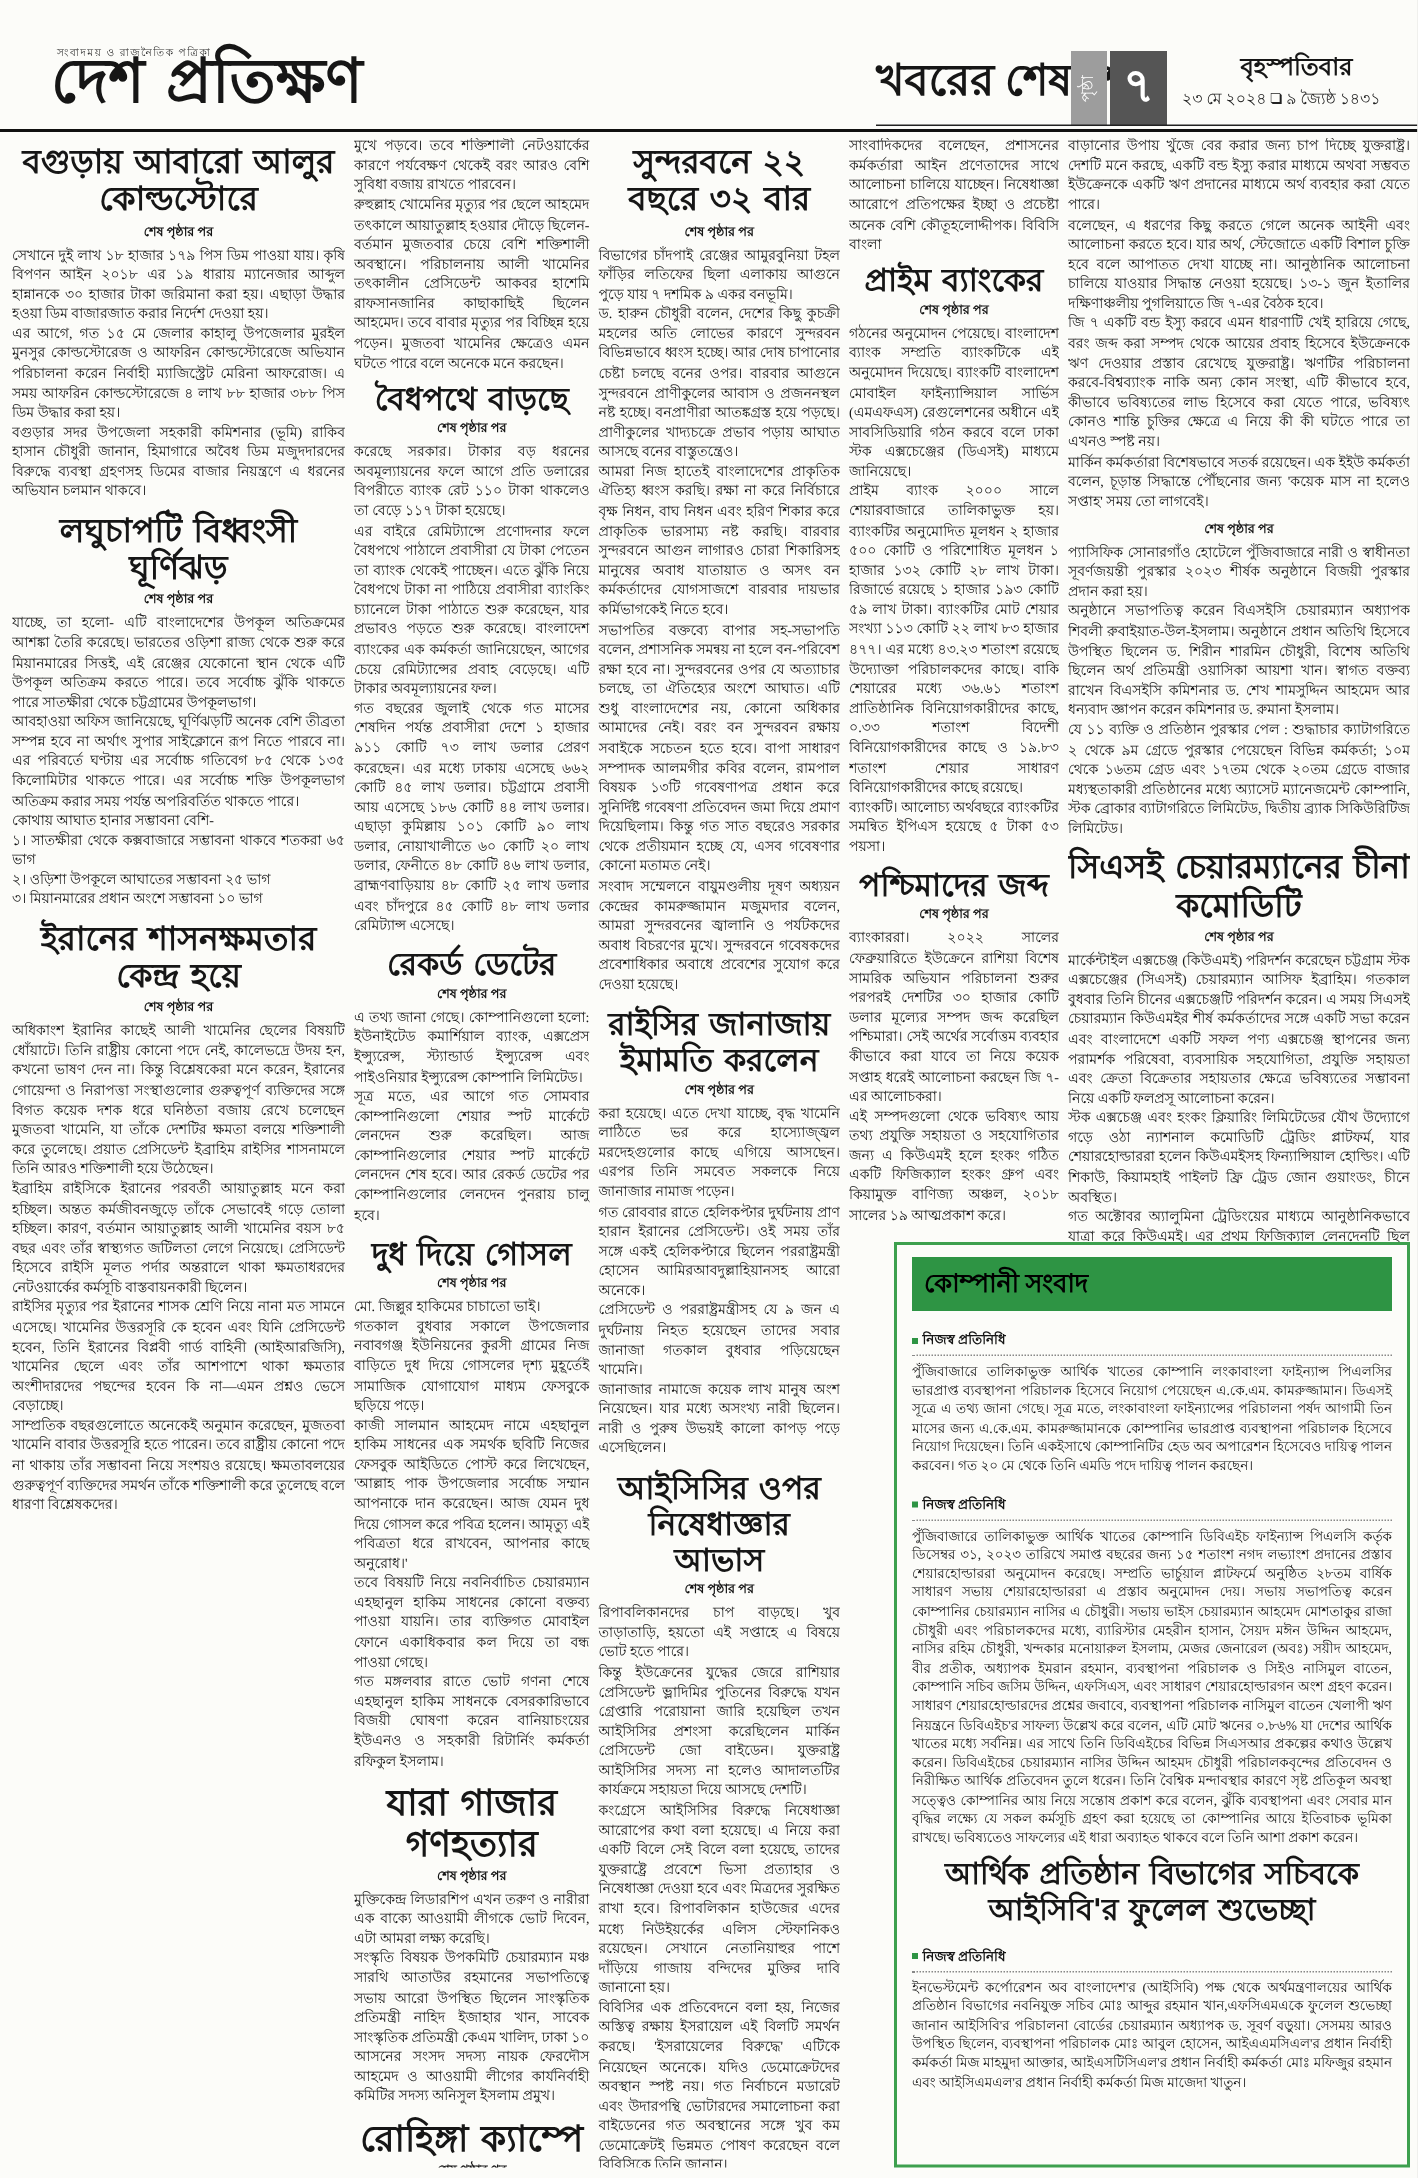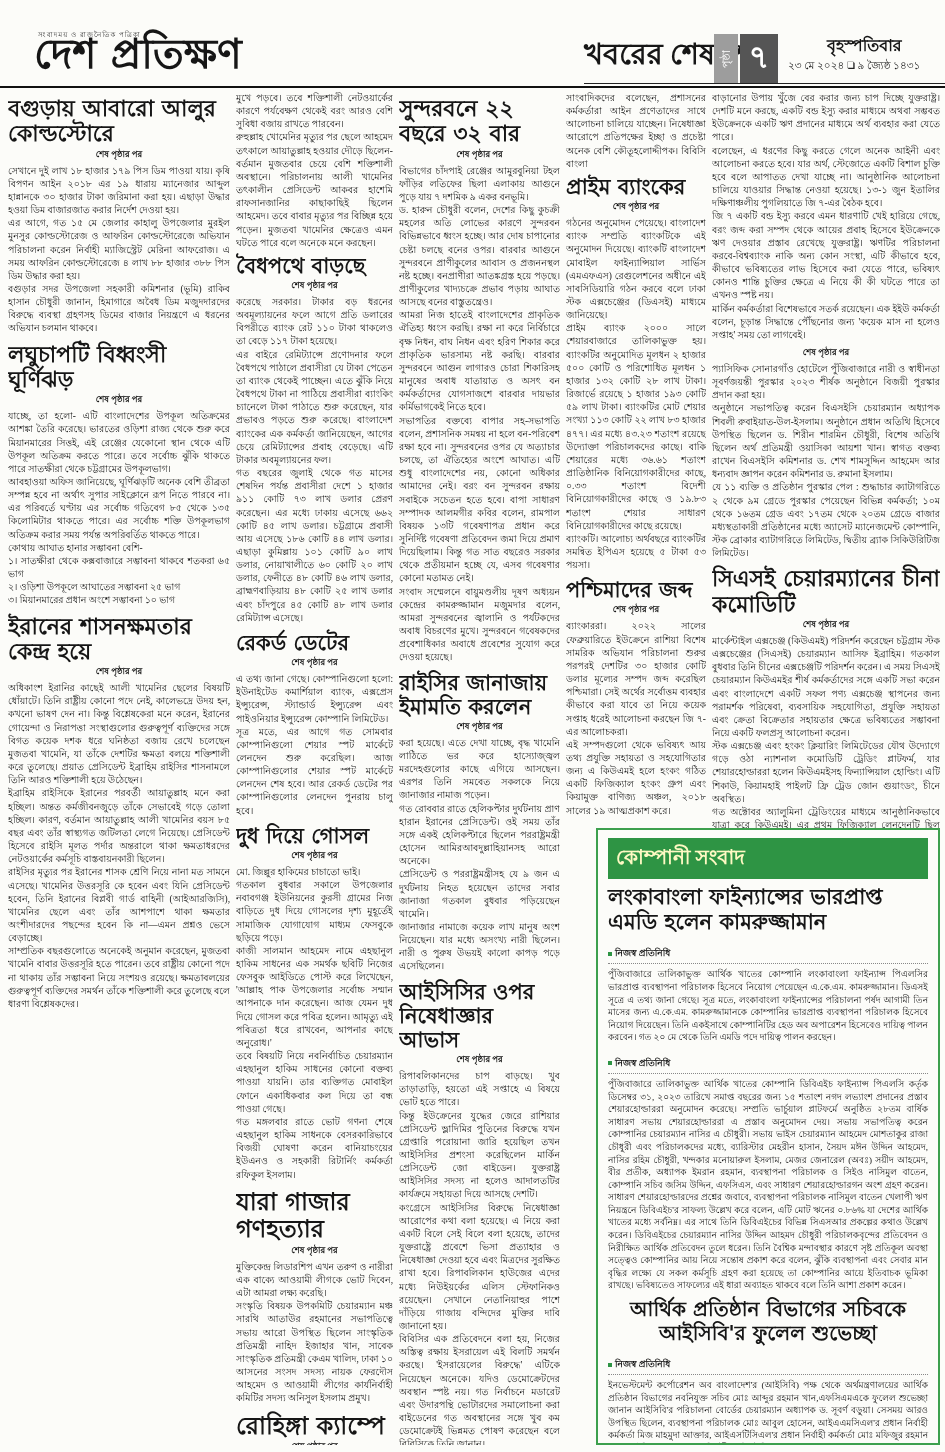--- a/index.html
+++ b/index.html
@@ -26,36 +26,36 @@
 
   
   .col{position:absolute;top:92px;height:1353px;overflow:hidden;}
   .col1{left:8px;width:222px;}
   .col2{left:236px;width:157px;}
   .col3{left:399px;width:161px;}
   .col4{left:566px;width:140px;}
   .col5{left:712px;width:228px;}
 
   .story{margin:0 0 6px 0;}
-  .hl{font-weight:900;text-align:left;line-height:1.15;margin:4px 0 1px 0;
+  .hl{font-weight:900;text-align:center;line-height:1.15;margin:4px 0 1px 0;
       font-family:"DejaVu Serif","Liberation Serif",serif;}
   .hl-xl{font-size:22px;}
   .hl-lg{font-size:21px;}
   .hl-md{font-size:24px;}
   .cont{font-size:8.5px;font-weight:700;text-align:center;margin:1px 0 3px 0;}
   .body{font-size:9.4px;line-height:1.4;text-align:justify;margin:0 0 4px 0;white-space:pre-line;}
   .body.small{font-size:9px;}
 
   
   .company-box{
     position:absolute;left:596px;top:828px;width:344px;height:617px;
     background:#fcfcf9;border:2px solid #3da04e;box-sizing:border-box;
     padding:8px 10px;overflow:hidden;z-index:5;
   }
-  .box-header{background:#2e9444;color:#fef9c3;font-size:20px;font-weight:700;
+  .box-header{background:#2e9444;color:#000000;font-size:17px;font-weight:700;
     padding:4px 8px;margin-bottom:4px;}
   .box-hl{font-size:20px;font-weight:900;text-align:center;line-height:1.2;margin:5px 0 2px 0;
     font-family:"DejaVu Serif","Liberation Serif",serif;}
   .box-hl.left{text-align:left;font-size:21px;}
   .byline{font-size:9px;font-weight:700;display:flex;align-items:center;gap:3px;margin:12px 0 1px 0;}
   .bullet{width:4px;height:4px;background:#2e9444;display:inline-block;}
   .dotted{border-top:1px dotted #888;margin:2px 0 4px 0;}
 </style>
 </head>
 <body>
@@ -203,21 +203,20 @@
 স্টক এক্সচেঞ্জ এবং হংকং ক্লিয়ারিং লিমিটেডের যৌথ উদ্যোগে গড়ে ওঠা ন্যাশনাল কমোডিটি ট্রেডিং প্লাটফর্ম, যার শেয়ারহোল্ডাররা হলেন কিউএমইসহ ফিন্যান্সিয়াল হোল্ডিং। এটি শিকাউ, কিয়ামহাই পাইলট ফ্রি ট্রেড জোন গুয়াংডং, চীনে অবস্থিত।
 গত অক্টোবর অ্যালুমিনা ট্রেডিংয়ের মাধ্যমে আনুষ্ঠানিকভাবে যাত্রা করে কিউএমই। এর প্রথম ফিজিক্যাল লেনদেনটি ছিল ৩০০০ টন অ্যালুমিনার, যার প্রতি টনের মূল্য ছিল ৩০৩০ ইয়েন। প্রথম লেনদেনটি চেলকো ও জিয়াংসুর মধ্যে সংগঠিত হয়েছিল।
 প্রথম লেনদেনটি সে সময় বাজারে প্রকৃত লেনদেনের উপর ভিত্তি করে অ্যালুমিনার প্রথম বেঞ্চমার্ক মূল্যে লেনদেনের রেকর্ড করে। কিউএমই এর লক্ষ্য হলো- প্রযুক্তি, ক্রস-বর্ডার সহযোগিতা এবং ফিন্যান্সের মাধ্যমে আর্থিক বাজারের সাথে সংযুক্ত করার জন্য একটি মানসম্মত সম্পদ কাঠামো স্থাপন করা, যাতে ফিজিক্যাল এন্টারপ্রাইজের জন্য অর্থায়নের সমস্যাগুলির একটি বাস্তব সমাধান দেওয়া যায়।</p>
     </article>
   </div>
 
   <section class="company-box">
     <div class="box-header">কোম্পানী সংবাদ</div>
 
     <article>
-      <h2 class="box-hl left">লংকাবাংলা ফাইন্যান্সের ভারপ্রাপ্ত এমডি হলেন কামরুজ্জামান</h2>
       <div class="byline">
         <span class="bullet"></span>
         <span>নিজস্ব প্রতিনিধি</span>
       </div>
       <div class="dotted"></div>
       <p class="body small">পুঁজিবাজারে তালিকাভুক্ত আর্থিক খাতের কোম্পানি লংকাবাংলা ফাইন্যান্স পিএলসির ভারপ্রাপ্ত ব্যবস্থাপনা পরিচালক হিসেবে নিয়োগ পেয়েছেন এ.কে.এম. কামরুজ্জামান। ডিএসই সূত্রে এ তথ্য জানা গেছে। সূত্র মতে, লংকাবাংলা ফাইন্যান্সের পরিচালনা পর্ষদ আগামী তিন মাসের জন্য এ.কে.এম. কামরুজ্জামানকে কোম্পানির ভারপ্রাপ্ত ব্যবস্থাপনা পরিচালক হিসেবে নিয়োগ দিয়েছেন। তিনি একইসাথে কোম্পানিটির হেড অব অপারেশন হিসেবেও দায়িত্ব পালন করবেন। গত ২০ মে থেকে তিনি এমডি পদে দায়িত্ব পালন করছেন।</p>
     </article>
 
     <article>
       <div class="byline">

